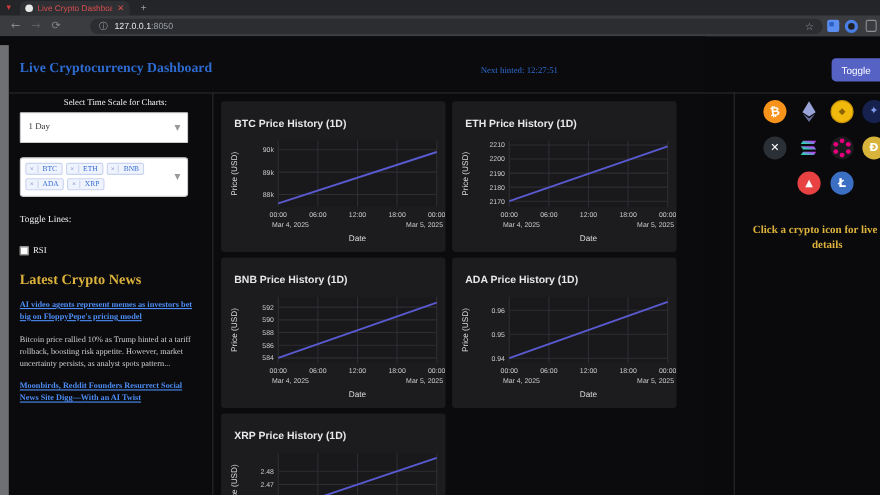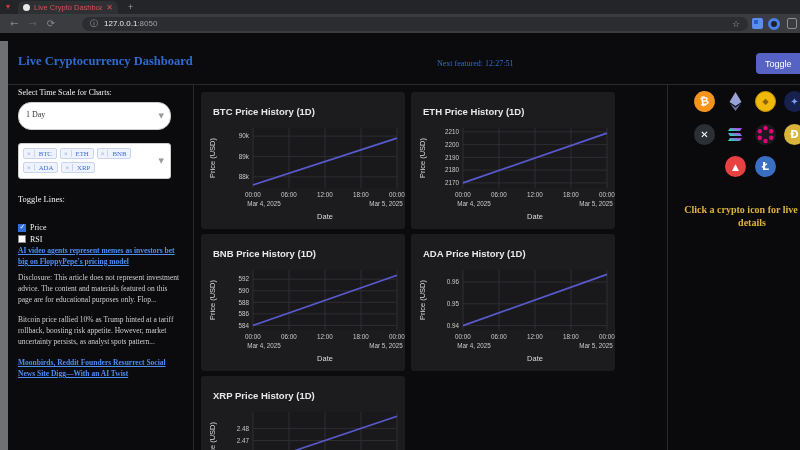--- a/index.html
+++ b/index.html
@@ -32,22 +32,22 @@
   .win-edge { position:absolute; left:0; top:8px; width:8px; height:409px; background:#6f7073; }
 
   .hdr-title { position:absolute; left:18px; top:21px; color:#2e6bd0; font-size:12.5px; font-weight:bold; }
   .hdr-refresh { position:absolute; left:437px; top:26px; color:#2e6bd0; font-size:8px; }
   .hdr-btn { position:absolute; left:756px; top:20px; width:62px; height:21px; background:#5663c5; border:none; border-radius:4px; color:#fff; font-size:9px; font-family:"Liberation Sans",sans-serif; text-align:left; padding-left:9px; }
   .hdr-rule { position:absolute; left:8px; top:51px; width:792px; height:0; border-top:1px solid #2a2a2d; }
   .vdiv { position:absolute; top:51px; bottom:0; width:0; border-left:1px solid #2a2a2d; }
 
   
   .sidebar { position:absolute; left:18px; top:55px; width:164px; color:#f2f2f2; }
-  .sb-label { font-size:8px; color:#f2f2f2; margin-bottom:5px; }
-  .select-box { width:153px; height:28px; background:#fff; border:1px solid #cccccc; border-radius:13px; position:relative; margin-bottom:13px; }
+  .sb-label { font-size:8px; color:#f2f2f2; margin-bottom:5px;margin-left:40px; }
+  .select-box { width:153px; height:28px; background:#fff; border:1px solid #cccccc; border-radius:1px; position:relative; margin-bottom:13px; }
   .select-val { position:absolute; left:7px; top:7px; font-size:8px; color:#333; }
   .caret { position:absolute; right:6px; top:9px; color:#999; font-size:7px; font-family:"DejaVu Sans",sans-serif; }
   .multi-box { width:153px; min-height:36px; background:#fff; border:1px solid #cccccc; border-radius:3px; position:relative; padding:4px 14px 3px 4px; margin-bottom:15px; }
   .chips { display:flex; flex-wrap:wrap; gap:3px; }
   .chip { display:inline-flex; align-items:center; border:1px solid #c9d4ee; background:#eef3fd; border-radius:2px; font-size:6.8px; color:#3b6fd4; height:11px; }
   .chip-x { padding:0 3px; border-right:1px solid #c9d4ee; color:#6b86c4; font-size:6.5px; }
   .chip-lbl { padding:0 4px; }
   .toggles-title { font-size:8.5px; margin-bottom:19px; }
   .toggle-row { display:flex; align-items:center; gap:4px; margin-bottom:2.5px; font-size:8px; }
   .cb { width:8px; height:8px; background:#fff; border:1px solid #888; display:inline-block; position:relative; flex:0 0 auto; }
@@ -92,21 +92,21 @@
     <span class="ext-ic"></span>
     <span class="avatar"></span>
     <span class="menu-ic"></span>
   </div>
 </div>
 
 <div class="page">
   <div class="win-edge"></div>
 
   <div class="hdr-title">Live Cryptocurrency Dashboard</div>
-  <div class="hdr-refresh">Next featured: 12:27:51</div>
+  <div class="hdr-refresh">Next hinted: 12:27:51</div>
   <button class="hdr-btn">Toggle</button>
   <div class="hdr-rule"></div>
   <div class="vdiv" style="left:193px;"></div>
   <div class="vdiv" style="left:667px;"></div>
 
   <div class="sidebar">
     <div class="sb-label">Select Time Scale for Charts:</div>
     <div class="select-box">
       <span class="select-val">1 Day</span>
       <span class="caret">▼</span>
@@ -133,32 +133,28 @@
         <span class="chip">
             <span class="chip-x">×</span>
             <span class="chip-lbl">XRP</span>
           </span>
       </div>
       <span class="caret" style="top:13px;">▼</span>
     </div>
 
     <div class="toggles-title">Toggle Lines:</div>
     <div class="toggle-row">
-      <span class="cb checked"></span>
-      <span>Price</span>
-    </div>
-    <div class="toggle-row">
       <span class="cb"></span>
       <span>RSI</span>
     </div>
 
+    <div class="news-title">Latest Crypto News</div>
 
     <div class="news-item">
       <a href="#" class="news-link">AI video agents represent memes as investors bet big on FloppyPepe's pricing model</a>
-      <div class="news-sum">Disclosure: This article does not represent investment advice. The content and materials featured on this page are for educational purposes only. Flop...</div>
     </div>
     <div class="news-item">
       <div class="news-sum">Bitcoin price rallied 10% as Trump hinted at a tariff rollback, boosting risk appetite. However, market uncertainty persists, as analyst spots pattern...</div>
     </div>
     <div class="news-item">
       <a href="#" class="news-link">Moonbirds, Reddit Founders Resurrect Social News Site Digg—With an AI Twist</a>
 
     </div>
   </div>
 

